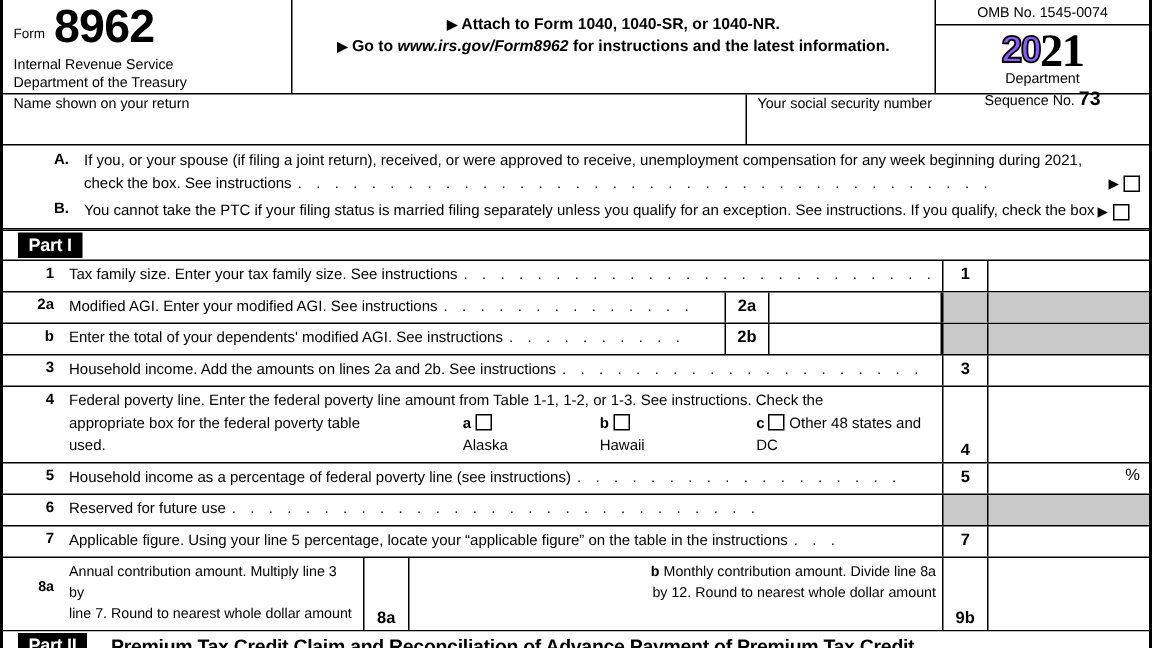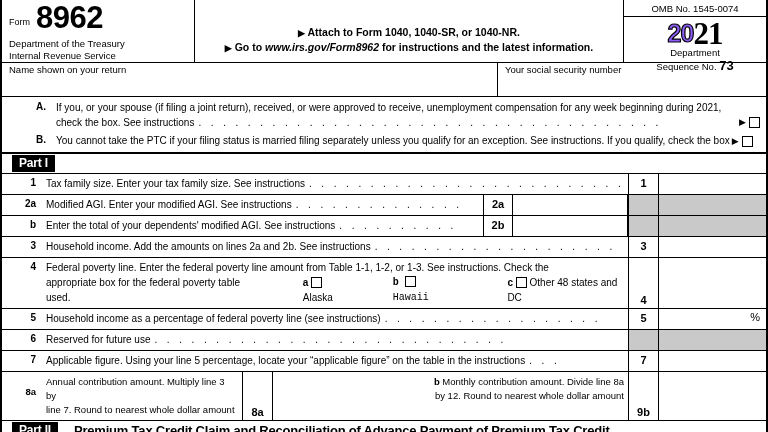--- a/index.html
+++ b/index.html
@@ -33,21 +33,21 @@
   .form-num {
     font-size: 31px; font-weight: bold; line-height: 0.95;
     letter-spacing: -0.5px; margin-left: 6px;
   }
   .dept {
     font-size: 9.5px; line-height: 1.18;
     padding: 6px 0 0 7px;
   }
   .hdr-mid { flex: 1; text-align: center; box-sizing: border-box; padding-top: 4px; }
   .title { font-size: 17.5px; font-weight: bold; letter-spacing: -0.2px; }
-  .attach { font-size: 10.5px; font-weight: bold; margin-top: 22px; }
+  .attach { font-size: 10.5px; font-weight: bold; margin-top: 6px; }
   .goto { font-size: 10.5px; font-weight: bold; margin-top: 3px; }
   .goto i, .goto .url { font-style: italic; }
   .tri { font-size: 9px; }
 
   .hdr-right {
     width: 143px; box-sizing: border-box;
     border-left: 1.5px solid #000;
     text-align: center;
   }
   .omb { font-size: 9.5px; padding: 3px 0 2px; border-bottom: 1px solid #000; }
@@ -145,22 +145,22 @@
 <div class="form">
 
   <div class="hdr">
 
     <div class="hdr-left">
       <div class="form-no-row">
         <span class="lbl-form">Form</span>
         <span class="form-num">8962</span>
       </div>
       <div class="dept">
+        <div>Internal Revenue Service</div>
         <div>Department of the Treasury</div>
-        <div>Internal Revenue Service</div>
       </div>
     </div>
 
     <div class="hdr-mid">
       <div class="attach">
         <span class="tri">▶</span>
         <span>Attach to Form 1040, 1040-SR, or 1040-NR.</span>
       </div>
       <div class="goto">
         <span class="tri">▶</span>
@@ -286,21 +286,21 @@
       <div class="ln-no">4</div>
       <div class="ln-txt">
         <div>Federal poverty line. Enter the federal poverty line amount from Table 1-1, 1-2, or 1-3. See instructions. Check the</div>
         <div class="row-lead" style="margin-top:1px;gap:39px;">
           <span>appropriate box for the federal poverty table used.</span>
           <span style="margin-left:8px;">
             <b>a</b>
             <span class="cbx"></span>
             <span>Alaska</span>
           </span>
-          <span style="margin-left:2px;font-family:Liberation Mono, monospace;">
+          <span style="margin-left:2px;">
             <b>b</b>
             <span class="cbx"></span>
             <span>Hawaii</span>
           </span>
           <span style="margin-left:14px;">
             <b>c</b>
             <span class="cbx"></span>
             <span>Other 48 states and DC</span>
           </span>
         </div>

